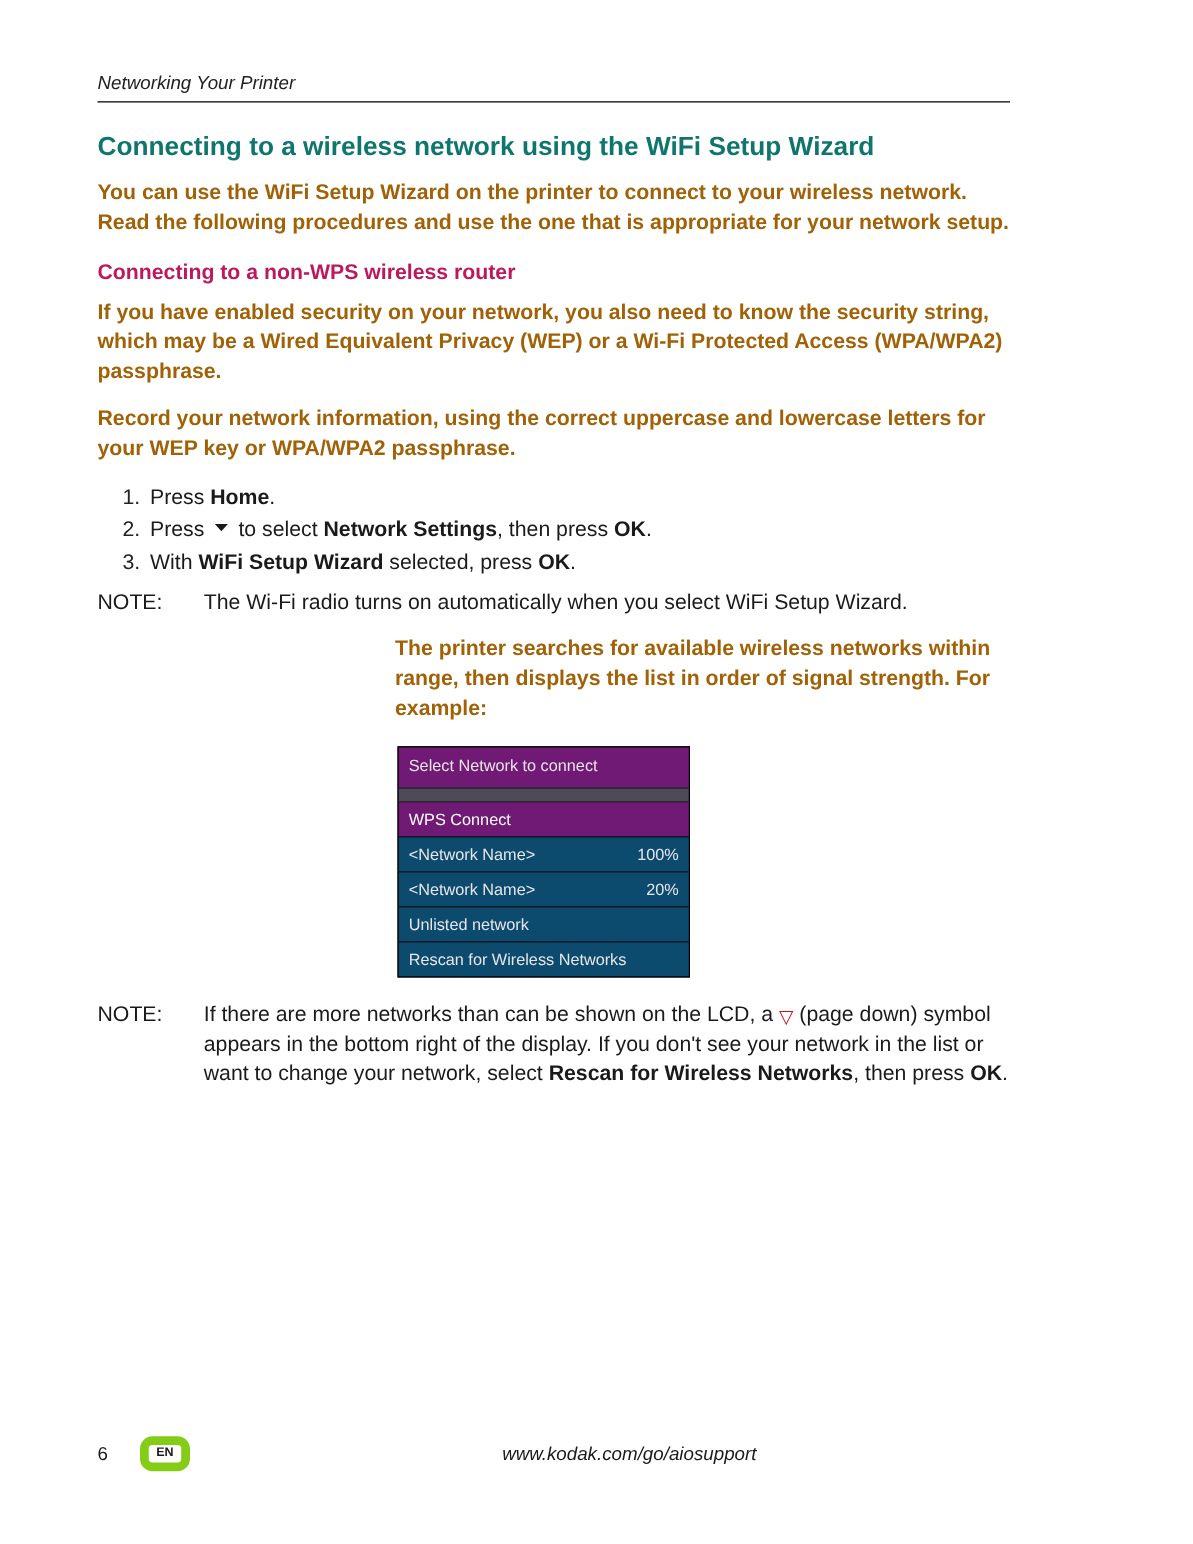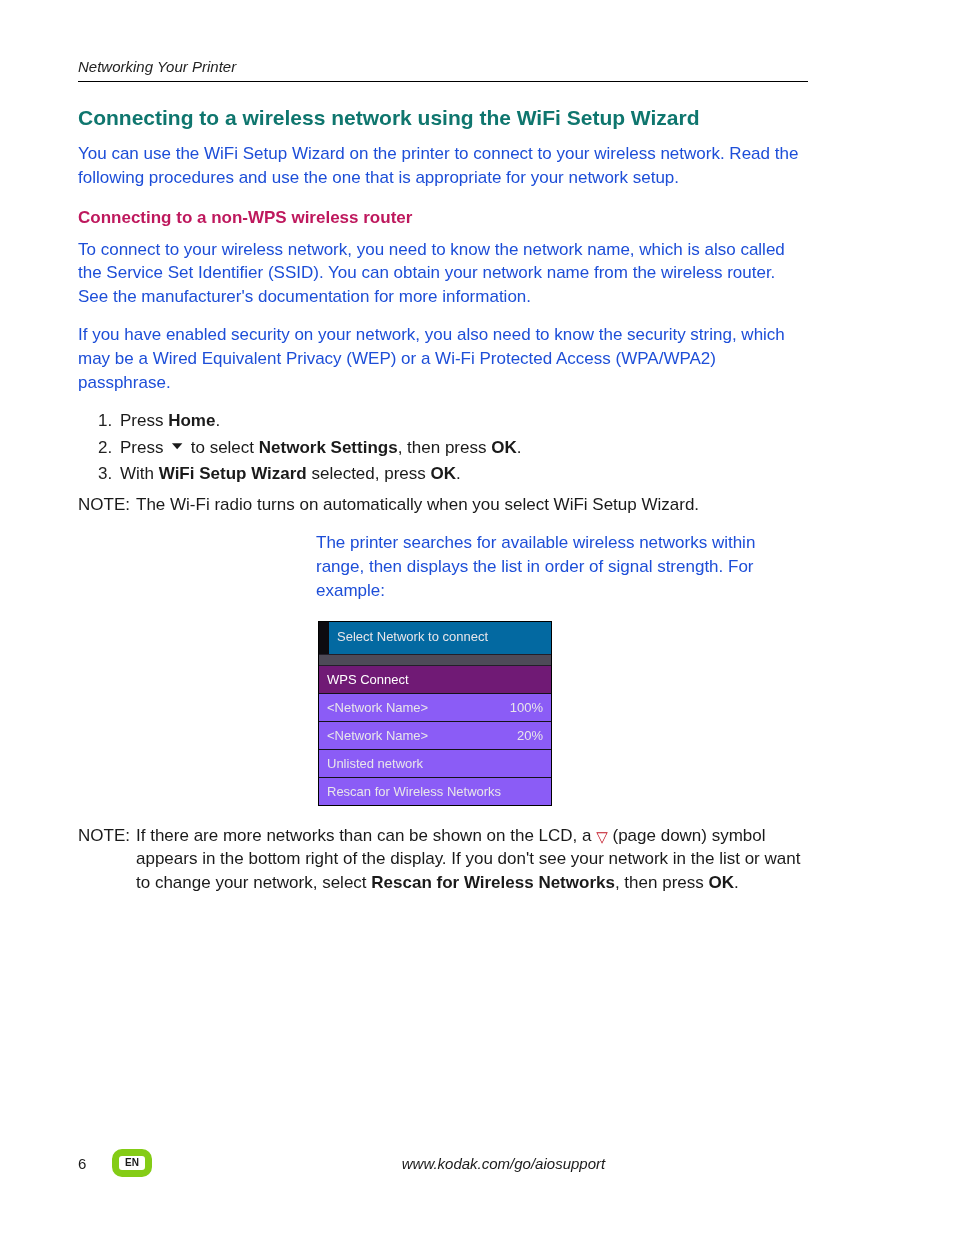--- a/index.html
+++ b/index.html
@@ -37,21 +37,22 @@
     margin: 18px 0 10px 0;
     color: #be185d;
   }
   .indent {
     margin-left: 180px;
   }
   .para {
     font-size: 17px;
     line-height: 1.4;
     margin: 0 0 14px 0;
-    color: #1d4ed8;
+    color: #a16207;
+    font-weight: bold;
   }
   .step-list {
     margin: 0 0 6px 0;
     padding-left: 0;
     counter-reset: step;
   }
   .step-list li {
     list-style: none;
     font-size: 17px;
     line-height: 1.55;
@@ -64,20 +65,21 @@
     content: counter(step) ".";
     position: absolute;
     left: 0;
     color: #222;
   }
   .note-row {
     display: flex;
     font-size: 17px;
     line-height: 1.4;
     margin: 4px 0 14px 0;
+    gap: 27px;
   }
   .note-row .label {
     width: 58px;
     flex: none;
   }
   .note-row .text {
     flex: 1;
   }
   .down-arrow {
     display: inline-block;
@@ -96,34 +98,33 @@
     width: 232px;
     margin: 18px 0 18px 60px;
     background: #0d0b10;
     color: #e8e6ea;
     font-family: Arial, sans-serif;
     font-size: 13px;
     border: 1px solid #000;
   }
   .lcd .title {
     padding: 7px 8px 10px 8px;
-    background: #0369a1;
-    margin-left: 10px;
+    background: #701a75;
   }
   .lcd .gap {
     height: 10px;
     background: #4e4a58;
     border-top: 1px solid #231f2a;
     border-bottom: 1px solid #231f2a;
   }
   .lcd .row {
     display: flex;
     justify-content: space-between;
     padding: 6px 8px;
-    background: #8b5cf6;
+    background: #0c4a6e;
     border-top: 1px solid #141219;
   }
   .lcd .row.sel {
     background: #701a75;
     color: #fff;
     border-top: none;
   }
   .lcd .row .r {
     text-align: left;
   }
@@ -162,22 +163,22 @@
 <div class="page">
 
   <div class="running-head">Networking Your Printer</div>
 
   <h1>Connecting to a wireless network using the WiFi Setup Wizard</h1>
 
   <p class="para indent">You can use the WiFi Setup Wizard on the printer to connect to your wireless network. Read the following procedures and use the one that is appropriate for your network setup.</p>
 
   <h2>Connecting to a non-WPS wireless router</h2>
 
-  <p class="para indent">To connect to your wireless network, you need to know the network name, which is also called the Service Set Identifier (SSID). You can obtain your network name from the wireless router. See the manufacturer's documentation for more information.</p>
   <p class="para indent">If you have enabled security on your network, you also need to know the security string, which may be a Wired Equivalent Privacy (WEP) or a Wi-Fi Protected Access (WPA/WPA2) passphrase.</p>
+  <p class="para indent">Record your network information, using the correct uppercase and lowercase letters for your WEP key or WPA/WPA2 passphrase.</p>
 
   <ol class="step-list indent">
     <li>
       <span>Press </span><span class="bold">Home</span><span>.</span>
     </li>
     <li>
       <span>Press </span><span class="down-arrow">▼</span><span> to select </span><span class="bold">Network Settings</span><span>, then press </span><span class="bold">OK</span><span>.</span>
     </li>
     <li>
       <span>With </span><span class="bold">WiFi Setup Wizard</span><span> selected, press </span><span class="bold">OK</span><span>.</span>

